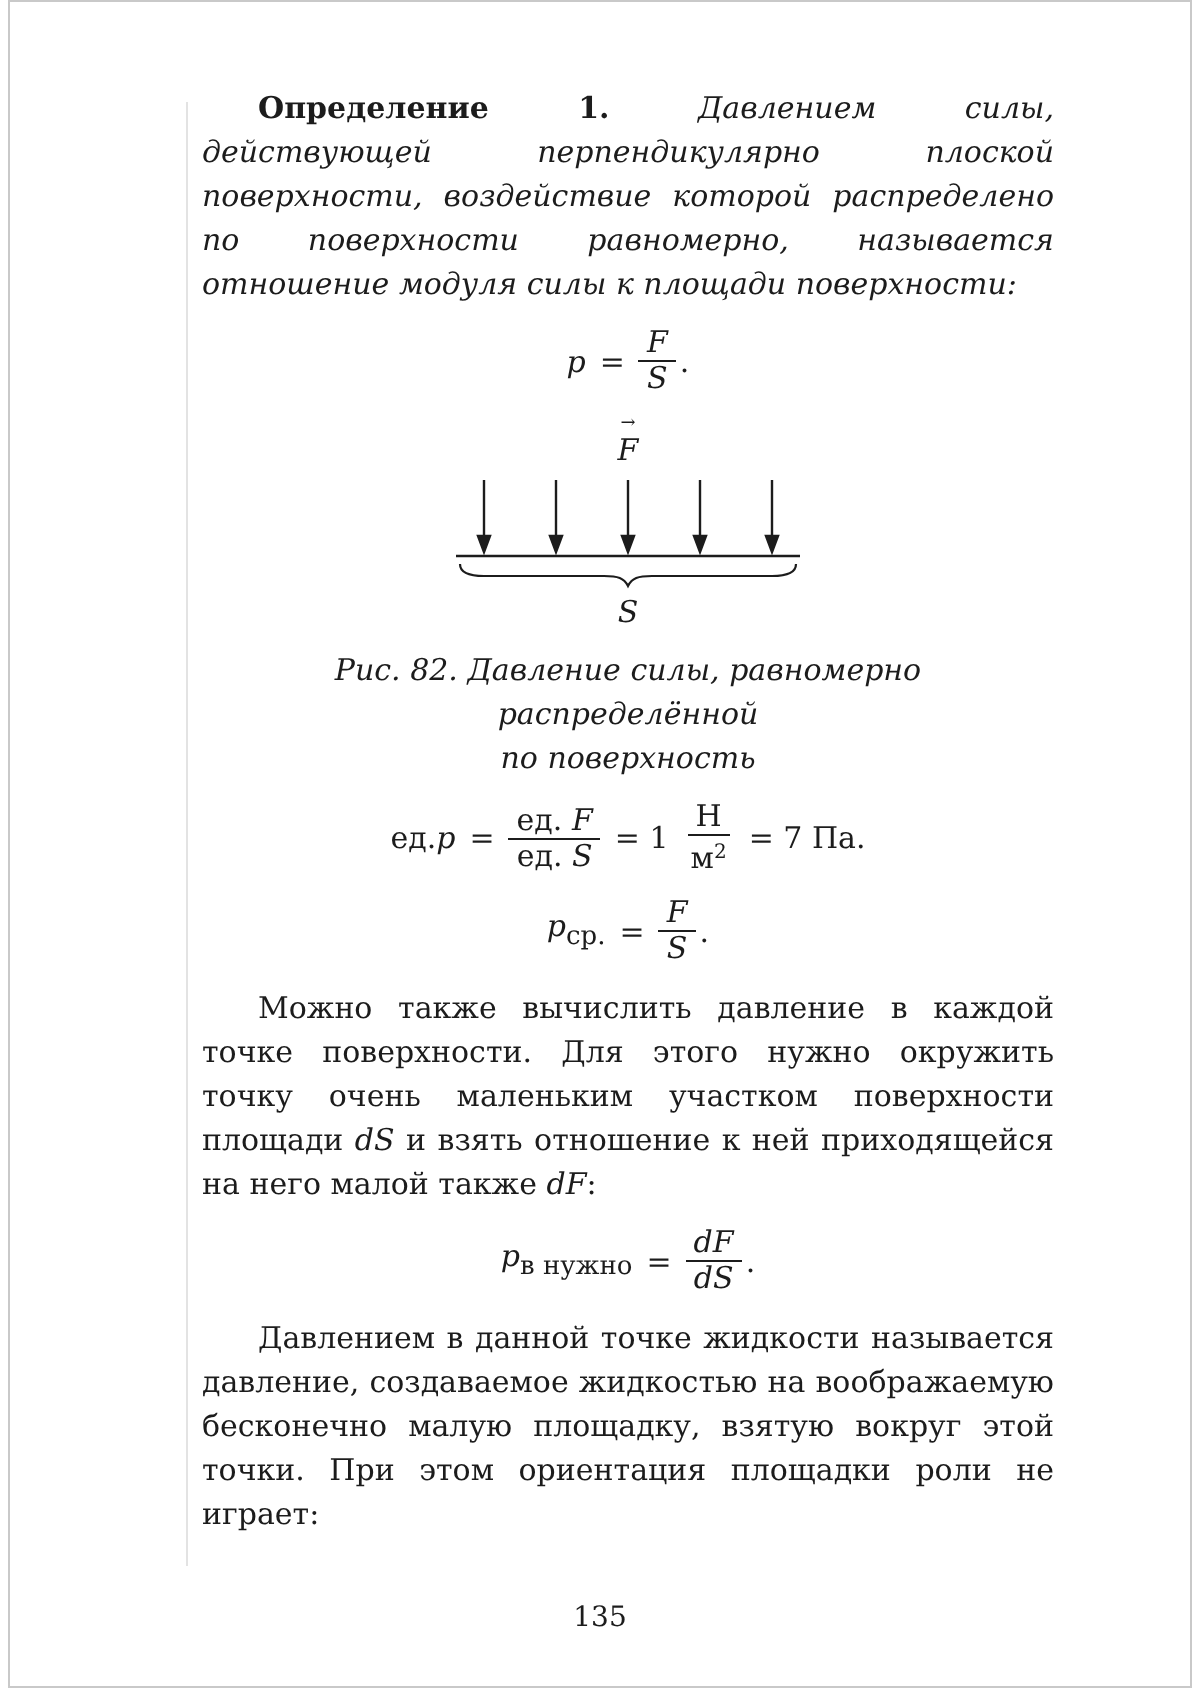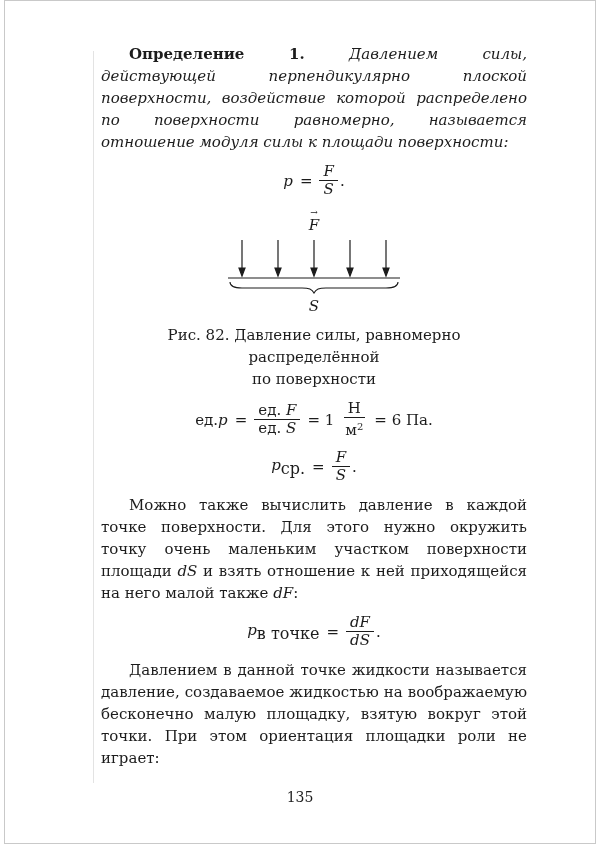--- a/index.html
+++ b/index.html
@@ -52,49 +52,50 @@
   }
   .frac {
     display: inline-flex;
     flex-direction: column;
     align-items: center;
     line-height: 17px;
     text-align: center;
   }
   .frac .num { display: block; padding: 0 4px; border-bottom: 1px solid #1c1c1c; }
   .frac .den { display: block; padding: 0 4px; }
-  .sub { font-size: 16px; vertical-align: -4px; }
+  .sub { font-size: 13px; vertical-align: -4px; }
   .sup { font-size: 10px; vertical-align: 5px; }
   .period { margin-left: -5px; }
   .tok { white-space: nowrap; }
 
   .figure { text-align: center; margin: 10px 0 2px; }
   .fig-f {
     display: flex;
     flex-direction: column;
     align-items: center;
     font-size: 15px;
     line-height: 1;
   }
   .vec-arrow { font-size: 9px; line-height: 1; margin-bottom: 1px; }
   .fig-svg { display: block; margin: 5px auto 0; }
   .fig-s { font-size: 15px; font-style: italic; margin-top: 1px; }
   .caption {
     display: block;
+    font-style: italic;
     font-size: 15px;
     line-height: 22px;
     margin-top: 9px;
   }
   .cap-line { display: block; }
 
   .page-number {
     position: absolute;
     left: 0;
     right: 0;
-    bottom: 38px;
+    bottom: 26px;
     text-align: center;
     font-size: 14px;
     color: #1c1c1c;
   }
 </style>
 </head>
 <body>
 
 <div class="page">
   <div class="page-edge"></div>
@@ -130,55 +131,55 @@
             <polygon points="125,30 131,30 128,38"></polygon>
           <line x1="164" y1="2" x2="164" y2="31"></line>
             <polygon points="161,30 167,30 164,38"></polygon>
         </g>
         <line x1="6" y1="40" x2="178" y2="40" stroke="#1c1c1c" stroke-width="1.2"></line>
         <path d="M8 44 C8 48 12 50 20 50 L80 50 C87 50 90 51 92 55 C94 51 97 50 104 50 L164 50 C172 50 176 48 176 44" fill="none" stroke="#1c1c1c" stroke-width="1.1"></path>
       </svg>
       <div class="fig-s">S</div>
       <figcaption class="caption">
         <span class="cap-line">Рис. 82. Давление силы, равномерно распределённой</span>
-        <span class="cap-line">по поверхности</span>
+        <span class="cap-line">по поверхность</span>
       </figcaption>
     </figure>
 
 
     <div class="formula">
       <span class="tok"><span>ед.</span><span class="var">p</span></span>
       <span>=</span>
       <span class="frac">
         <span class="num"><span>ед. </span><span class="var">F</span></span>
         <span class="den"><span>ед. </span><span class="var">S</span></span>
       </span>
       <span>= 1</span>
       <span class="frac">
         <span class="num">Н</span>
         <span class="den"><span>м</span><span class="sup">2</span></span>
       </span>
-      <span>= 6 Па.</span>
+      <span>= 7 Па.</span>
     </div>
 
 
     <div class="formula">
       <span class="tok"><span class="var">p</span><span class="sub">ср.</span></span>
       <span>=</span>
       <span class="frac">
         <span class="num var">F</span>
         <span class="den var">S</span>
       </span>
       <span class="period">.</span>
     </div>
 
     <p class="para"><span>Можно также вычислить давление в каждой точке поверхности. Для этого нужно окружить точку очень маленьким участком поверхности площади </span><span class="var">dS</span><span> и взять отношение к ней приходящейся на него малой также </span><span class="var">dF</span><span>:</span></p>
 
     <div class="formula">
-      <span class="tok"><span class="var">p</span><span class="sub">в точке</span></span>
+      <span class="tok"><span class="var">p</span><span class="sub">в нужно</span></span>
       <span>=</span>
       <span class="frac">
         <span class="num var">dF</span>
         <span class="den var">dS</span>
       </span>
       <span class="period">.</span>
     </div>
 
     <p class="para">Давлением в данной точке жидкости называется давление, создаваемое жидкостью на воображаемую бесконечно малую площадку, взятую вокруг этой точки. При этом ориентация площадки роли не играет:</p>
 

